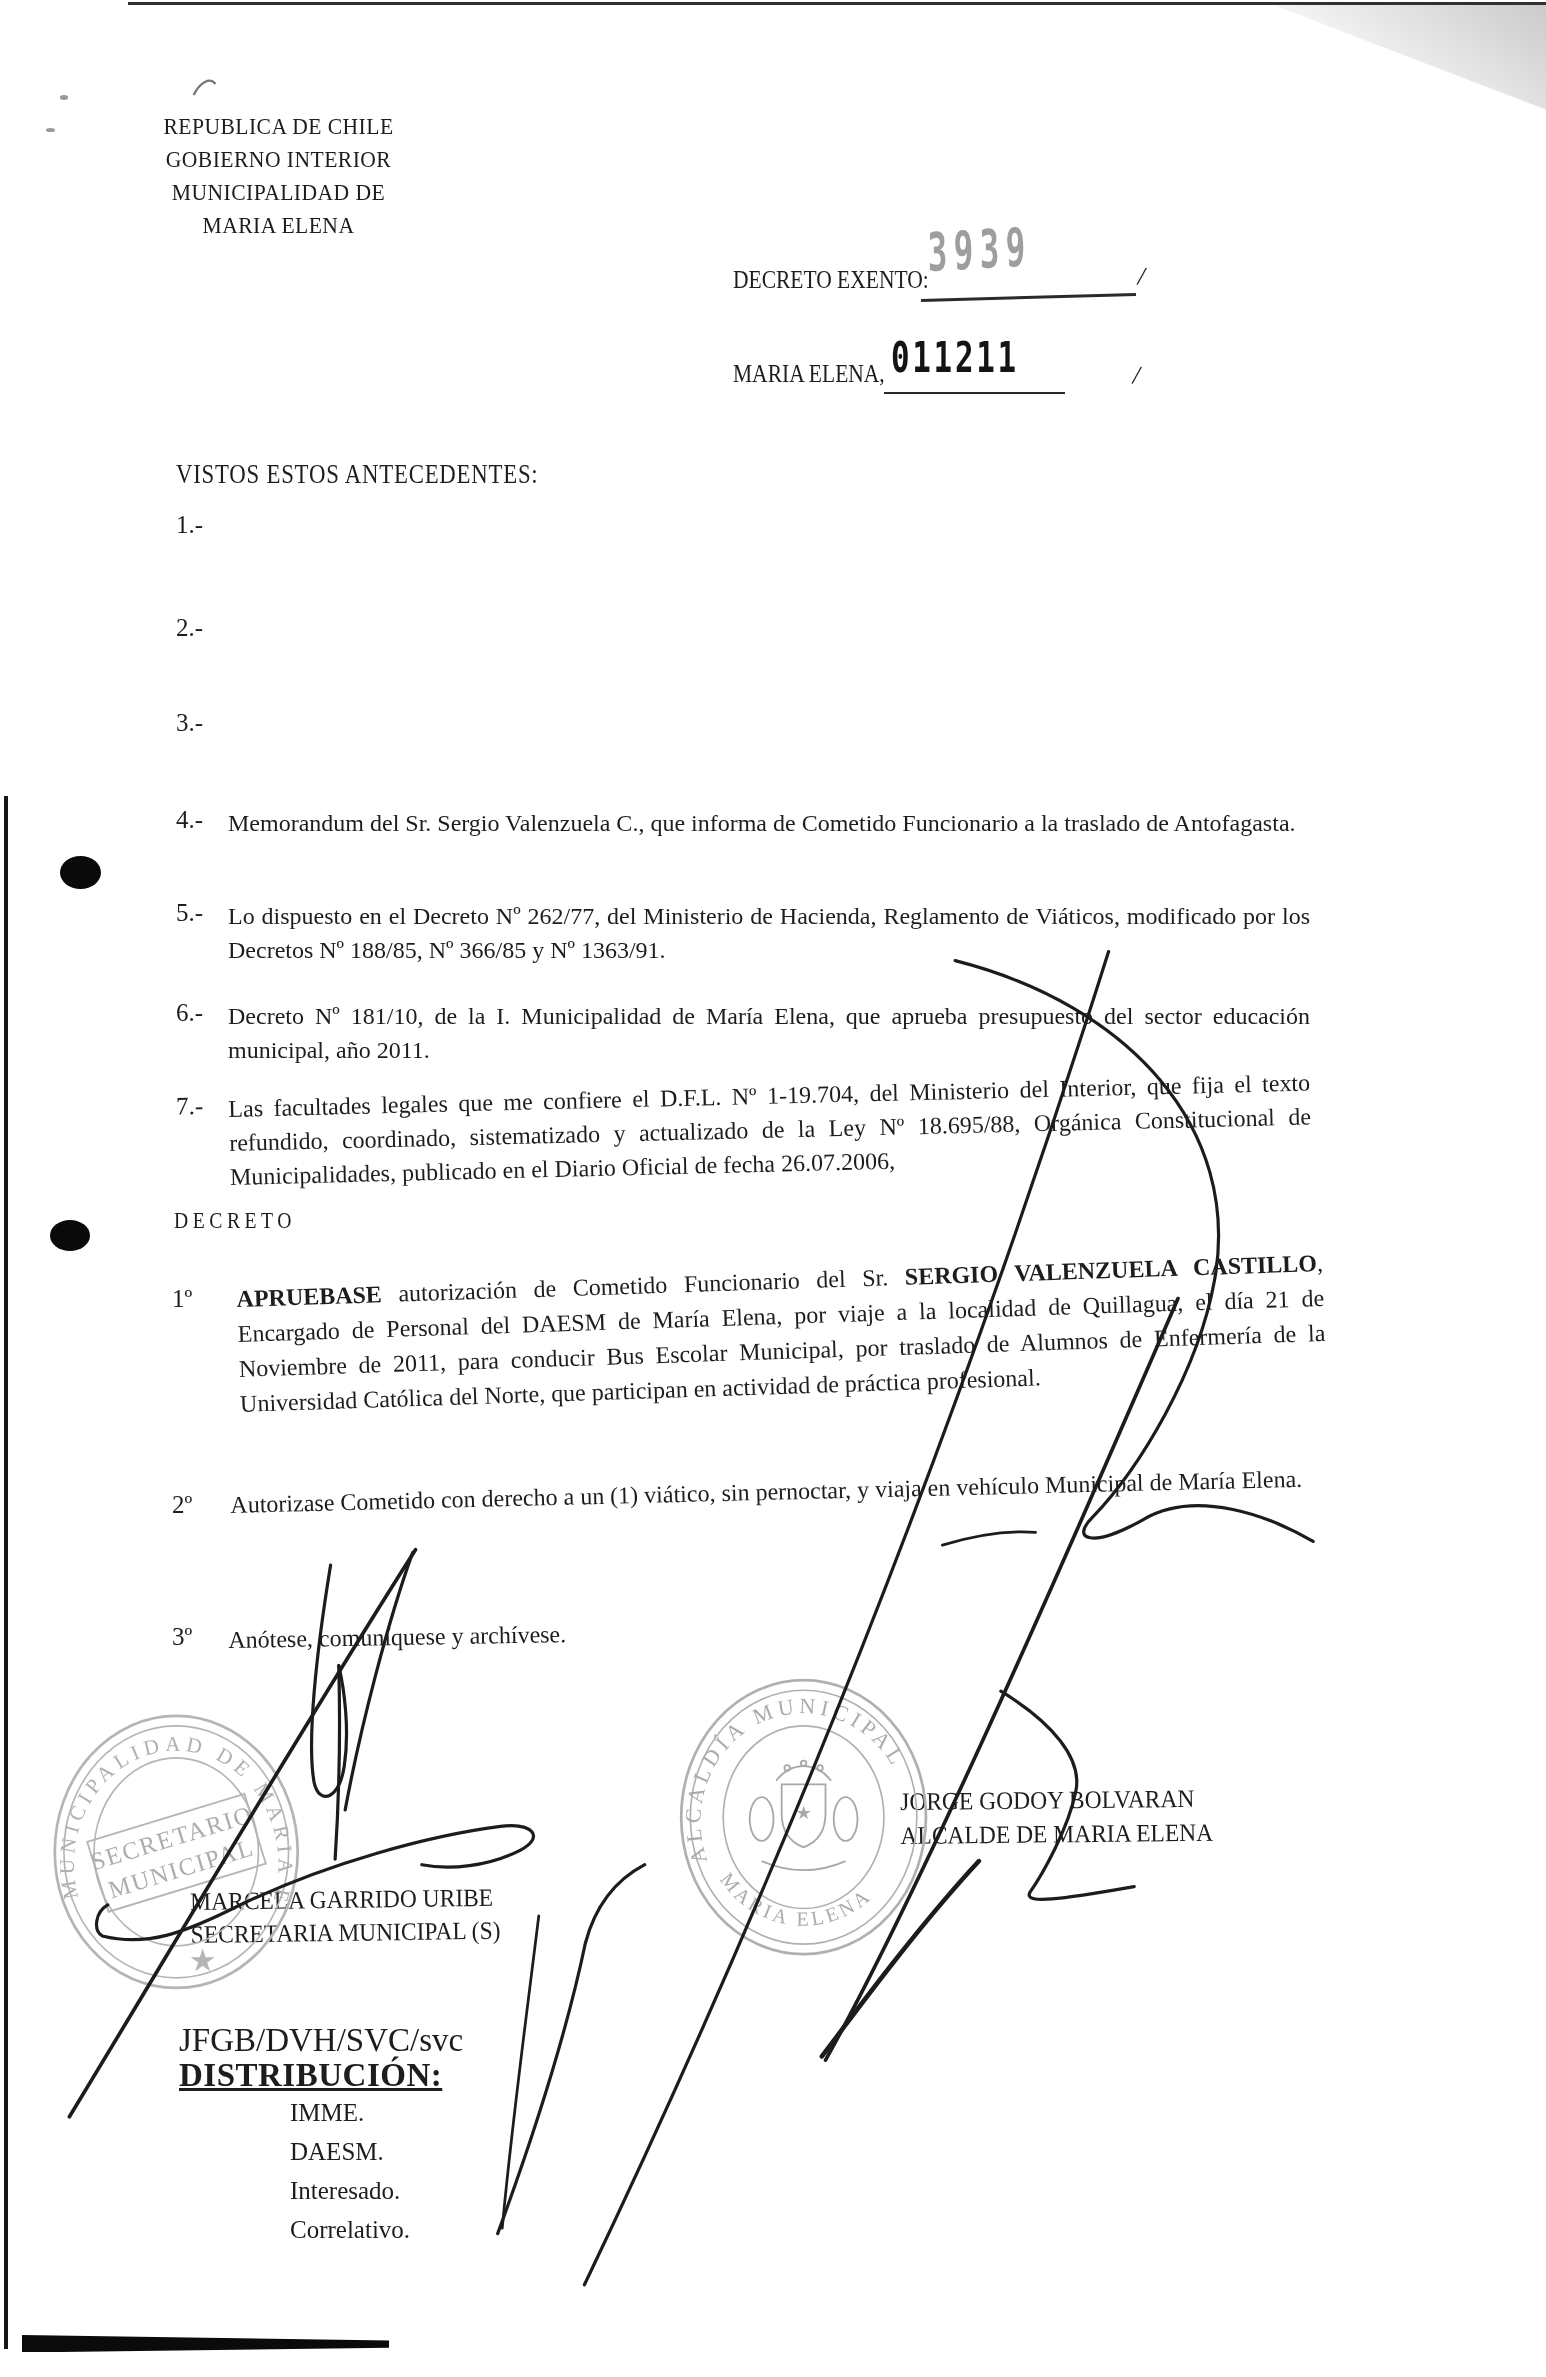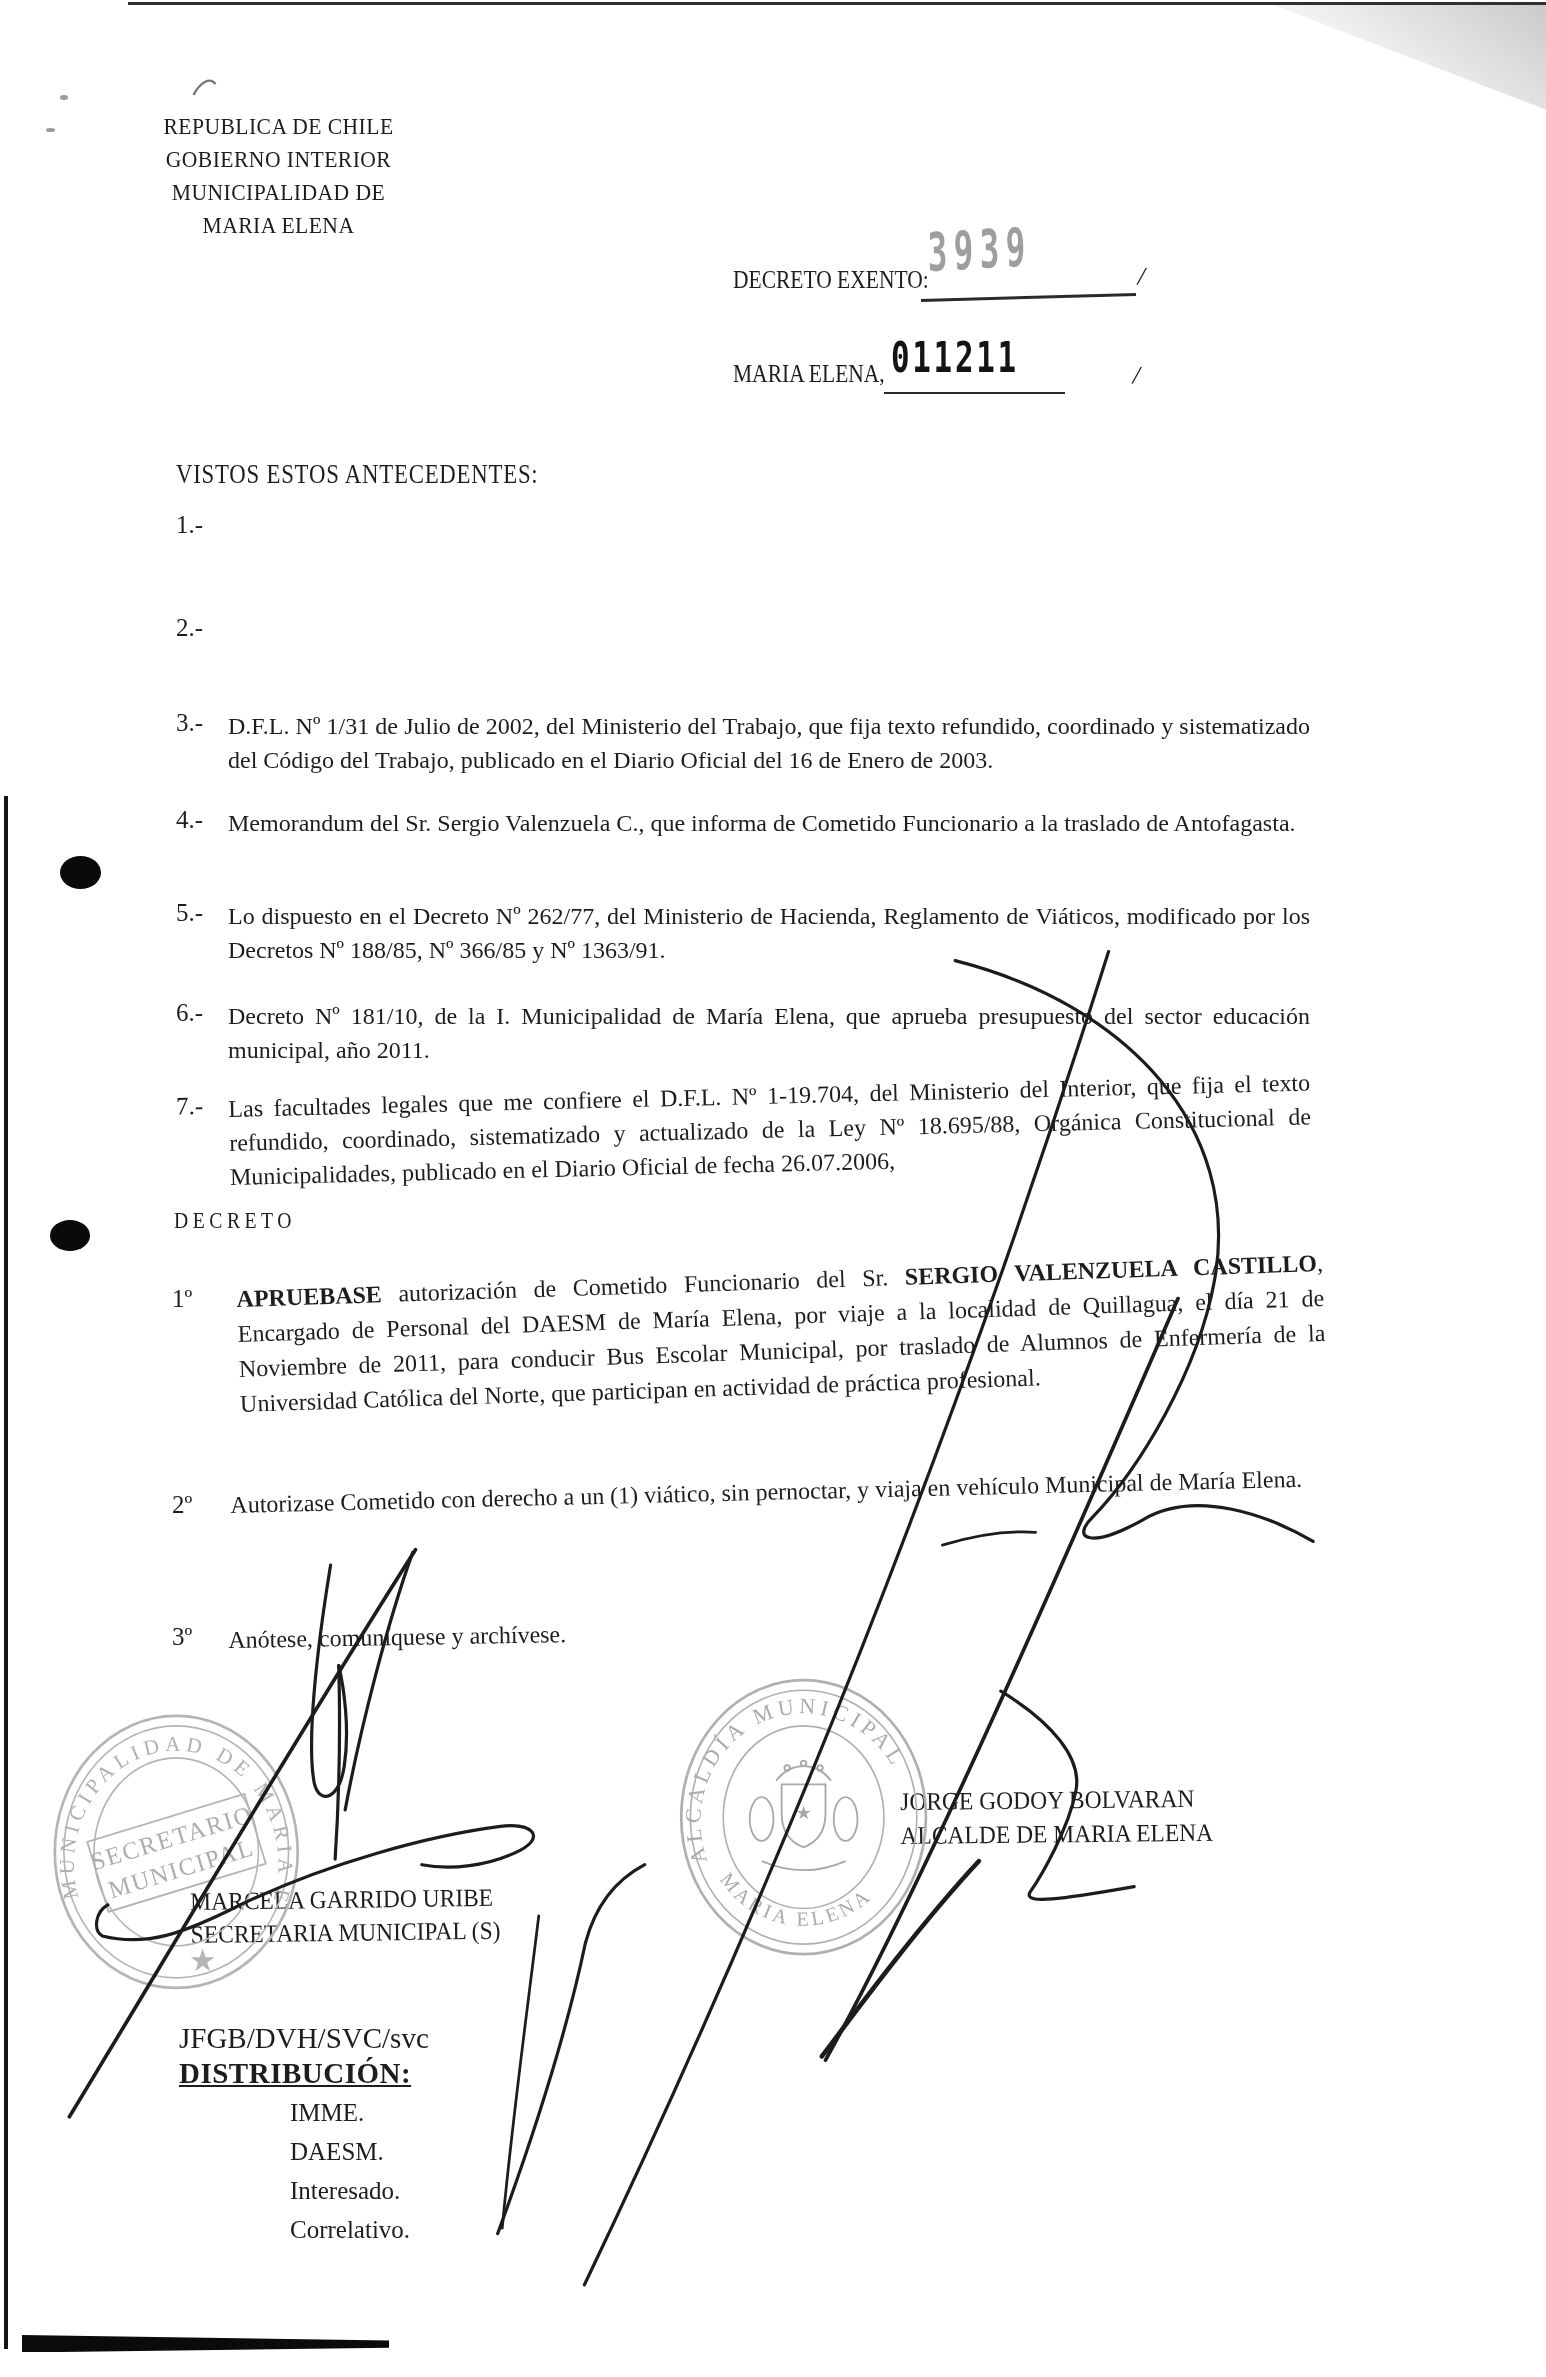--- a/index.html
+++ b/index.html
@@ -36,21 +36,21 @@
   .slash1 { left:1138px; top:261px; transform:rotate(10deg); }
   .slash2 { left:1133px; top:360px; transform:rotate(10deg); }
   .vistos-heading { left:176px; top:459px; font-size:26.5px; white-space:nowrap; letter-spacing:0.9px; }
   .va-num  { position:absolute; left:176px; width:50px; font-size:25px; }
   .va-text { position:absolute; left:228px; width:1082px; font-size:24px; line-height:34px; text-align:justify; }
   .res-num { position:absolute; left:172px; width:50px; font-size:25px; }
   .res-text{ position:absolute; font-size:24px; line-height:35px; text-align:justify; }
   .decreto-heading { left:174px; top:1207px; font-size:24px; letter-spacing:5.5px; white-space:nowrap;
                      transform:scaleX(0.82); transform-origin:left top; }
   .name-block { font-size:25px; line-height:34px; white-space:nowrap; }
-  .footer-line { font-size:29px; white-space:nowrap;font-family:Liberation Serif, serif; }
+  .footer-line { font-size:33px; white-space:nowrap;font-family:Liberation Serif, serif; }
   .dist-label { font-weight:600; text-decoration:underline; letter-spacing:0.5px; }
   .dist-list { left:290px; top:2093px; font-size:25px; line-height:39px; }
   
   .top-line { left:128px; top:1.8px; width:1418px; height:3.7px; background:#303030; }
   .corner-shade {
     right:0; top:4.6px; width:274px; height:105px;
     background:linear-gradient(215deg,#bdbdbd 0%,#dedede 40%,#ffffff 80%);
     clip-path:polygon(0 0,100% 0,100% 100%); opacity:0.8;
   }
   .left-edge { left:3.7px; top:796px; width:4.6px; height:1553px; background:#161616; }
@@ -96,21 +96,20 @@
   <div class="abs rule rule2"></div>
   <div class="abs slash slash2">/</div>
 
   <div class="abs vistos-heading condensed">VISTOS ESTOS ANTECEDENTES:</div>
 
   <div class="va-num" style="top:511px">1.-</div>
 
   <div class="va-num" style="top:614px">2.-</div>
 
   <div class="va-num" style="top:709px">3.-</div>
-  <div class="va-text" style="top:709px">D.F.L. Nº 1/31 de Julio de 2002, del Ministerio del Trabajo, que fija texto refundido, coordinado y sistematizado del Código del Trabajo, publicado en el Diario Oficial del 16 de Enero de 2003.</div>
 
   <div class="va-num" style="top:806px">4.-</div>
   <div class="va-text" style="top:806px">Memorandum del Sr. Sergio Valenzuela C., que informa de Cometido Funcionario a la traslado de Antofagasta.</div>
 
   <div class="va-num" style="top:899px">5.-</div>
   <div class="va-text" style="top:899px">Lo dispuesto en el Decreto Nº 262/77, del Ministerio de Hacienda, Reglamento de Viáticos, modificado por los Decretos  Nº 188/85,  Nº 366/85 y Nº 1363/91.</div>
 
   <div class="va-num" style="top:999px">6.-</div>
   <div class="va-text" style="top:999px">Decreto Nº  181/10, de la I. Municipalidad de María Elena, que aprueba presupuesto del sector educación municipal, año 2011.</div>
 

